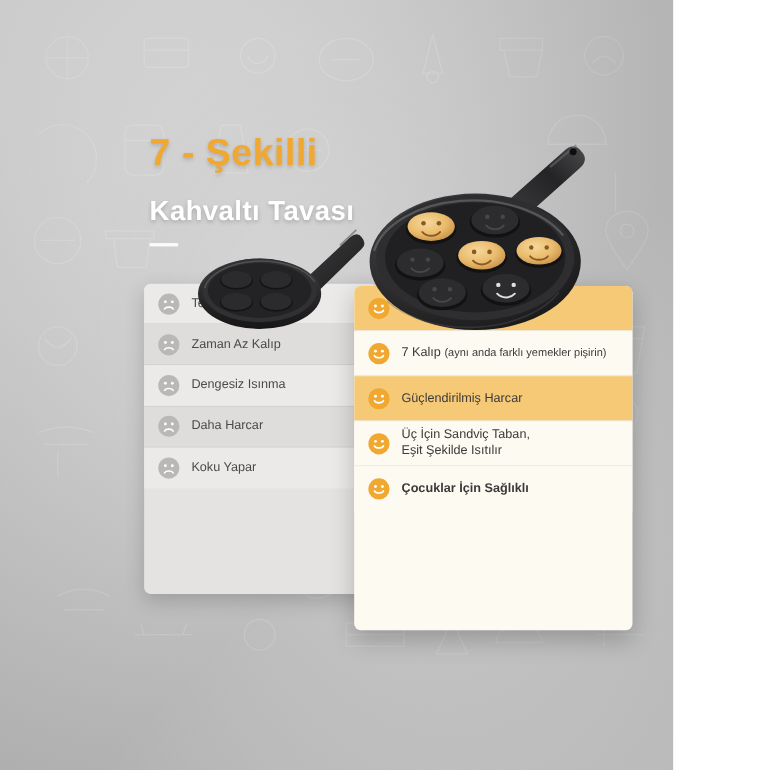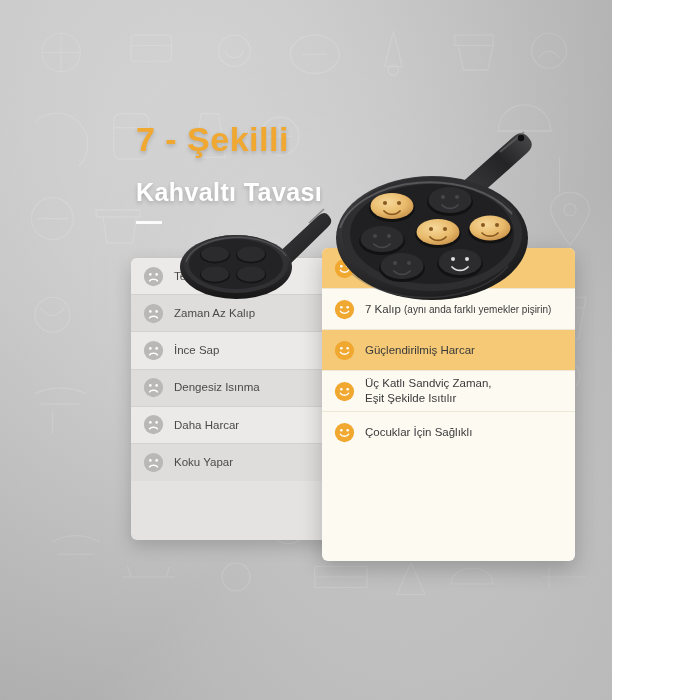--- a/index.html
+++ b/index.html
@@ -83,21 +83,21 @@
     width: 212px;
     height: 282px;
     background: #e4e3e1;
     border-radius: 6px;
     box-shadow: 0 6px 18px rgba(0,0,0,0.18);
     overflow: hidden;
   }
   .card-right {
     position: absolute;
     left: 322px;
-    top: 248px;
+    top: 260px;
     width: 253px;
     height: 313px;
     background: #fdfaf2;
     border-radius: 6px;
     box-shadow: 0 8px 22px rgba(0,0,0,0.22);
     overflow: hidden;
   }
 
   .row {
     display: flex;
@@ -121,21 +121,21 @@
     line-height: 1.25;
   }
 
   
   .card-right .row {
     min-height: 41px;
     border-bottom: 1px solid #efe7d6;
   }
   .card-right .row.hl { background: #f5c976; }
   .card-right .row.plain { background: #fdfaf2; }
-  .card-right .row:last-child { border-bottom: none; }
+  .card-right .row:last-child { border-bottom: none; font-weight: bold; }
 
   .right-label {
     font-size: 11.5px;
     color: #3a3a3a;
     line-height: 1.3;
   }
   .right-label .sub {
     font-size: 10px;
   }
 
@@ -261,47 +261,38 @@
       </svg>
       <span class="left-label">Zaman Az Kalıp</span>
     </div>
     <div class="row">
       <svg class="emoji" viewBox="0 0 24 24" xmlns="http://www.w3.org/2000/svg">
         <circle cx="12" cy="12" r="11" fill="#b9b8b6"></circle>
         <circle cx="8.4" cy="9.6" r="1.5" fill="#ffffff"></circle>
           <circle cx="15.6" cy="9.6" r="1.5" fill="#ffffff"></circle>
         <path d="M7.5 17c1.5-2.6 7.5-2.6 9 0" stroke="#ffffff" stroke-width="1.7" fill="none" stroke-linecap="round"></path>
       </svg>
-      <span class="left-label">İnce Sap</span>
+      <span class="left-label">Dengesiz Isınma</span>
     </div>
     <div class="row">
       <svg class="emoji" viewBox="0 0 24 24" xmlns="http://www.w3.org/2000/svg">
         <circle cx="12" cy="12" r="11" fill="#b9b8b6"></circle>
         <circle cx="8.4" cy="9.6" r="1.5" fill="#ffffff"></circle>
           <circle cx="15.6" cy="9.6" r="1.5" fill="#ffffff"></circle>
         <path d="M7.5 17c1.5-2.6 7.5-2.6 9 0" stroke="#ffffff" stroke-width="1.7" fill="none" stroke-linecap="round"></path>
       </svg>
-      <span class="left-label">Dengesiz Isınma</span>
+      <span class="left-label">Daha Harcar</span>
     </div>
     <div class="row">
       <svg class="emoji" viewBox="0 0 24 24" xmlns="http://www.w3.org/2000/svg">
         <circle cx="12" cy="12" r="11" fill="#b9b8b6"></circle>
         <circle cx="8.4" cy="9.6" r="1.5" fill="#ffffff"></circle>
           <circle cx="15.6" cy="9.6" r="1.5" fill="#ffffff"></circle>
         <path d="M7.5 17c1.5-2.6 7.5-2.6 9 0" stroke="#ffffff" stroke-width="1.7" fill="none" stroke-linecap="round"></path>
       </svg>
-      <span class="left-label">Daha Harcar</span>
-    </div>
-    <div class="row">
-      <svg class="emoji" viewBox="0 0 24 24" xmlns="http://www.w3.org/2000/svg">
-        <circle cx="12" cy="12" r="11" fill="#b9b8b6"></circle>
-        <circle cx="8.4" cy="9.6" r="1.5" fill="#ffffff"></circle>
-          <circle cx="15.6" cy="9.6" r="1.5" fill="#ffffff"></circle>
-        <path d="M7.5 17c1.5-2.6 7.5-2.6 9 0" stroke="#ffffff" stroke-width="1.7" fill="none" stroke-linecap="round"></path>
-      </svg>
       <span class="left-label">Koku Yapar</span>
     </div>
   </div>
 
   <div class="card-right">
     <div class="row hl">
       <svg class="emoji" viewBox="0 0 24 24" xmlns="http://www.w3.org/2000/svg">
         <circle cx="12" cy="12" r="11" fill="#f0a830"></circle>
         <circle cx="8.4" cy="9.4" r="1.5" fill="#ffffff"></circle>
           <circle cx="15.6" cy="9.4" r="1.5" fill="#ffffff"></circle>
@@ -328,21 +319,21 @@
       <span class="right-label">Güçlendirilmiş Harcar</span>
     </div>
     <div class="row plain">
       <svg class="emoji" viewBox="0 0 24 24" xmlns="http://www.w3.org/2000/svg">
         <circle cx="12" cy="12" r="11" fill="#f0a830"></circle>
         <circle cx="8.4" cy="9.4" r="1.5" fill="#ffffff"></circle>
           <circle cx="15.6" cy="9.4" r="1.5" fill="#ffffff"></circle>
         <path d="M7.3 14c1.6 3 7.8 3 9.4 0" stroke="#ffffff" stroke-width="1.7" fill="none" stroke-linecap="round"></path>
       </svg>
       <span class="right-label">
-        <span>Üç Katlı Sandviç Zaman,</span><br>
+        <span>Üç İçin Sandviç Taban,</span><br>
         <span>Eşit Şekilde Isıtılır</span>
       </span>
     </div>
     <div class="row plain">
       <svg class="emoji" viewBox="0 0 24 24" xmlns="http://www.w3.org/2000/svg">
         <circle cx="12" cy="12" r="11" fill="#f0a830"></circle>
         <circle cx="8.4" cy="9.4" r="1.5" fill="#ffffff"></circle>
           <circle cx="15.6" cy="9.4" r="1.5" fill="#ffffff"></circle>
         <path d="M7.3 14c1.6 3 7.8 3 9.4 0" stroke="#ffffff" stroke-width="1.7" fill="none" stroke-linecap="round"></path>
       </svg>

